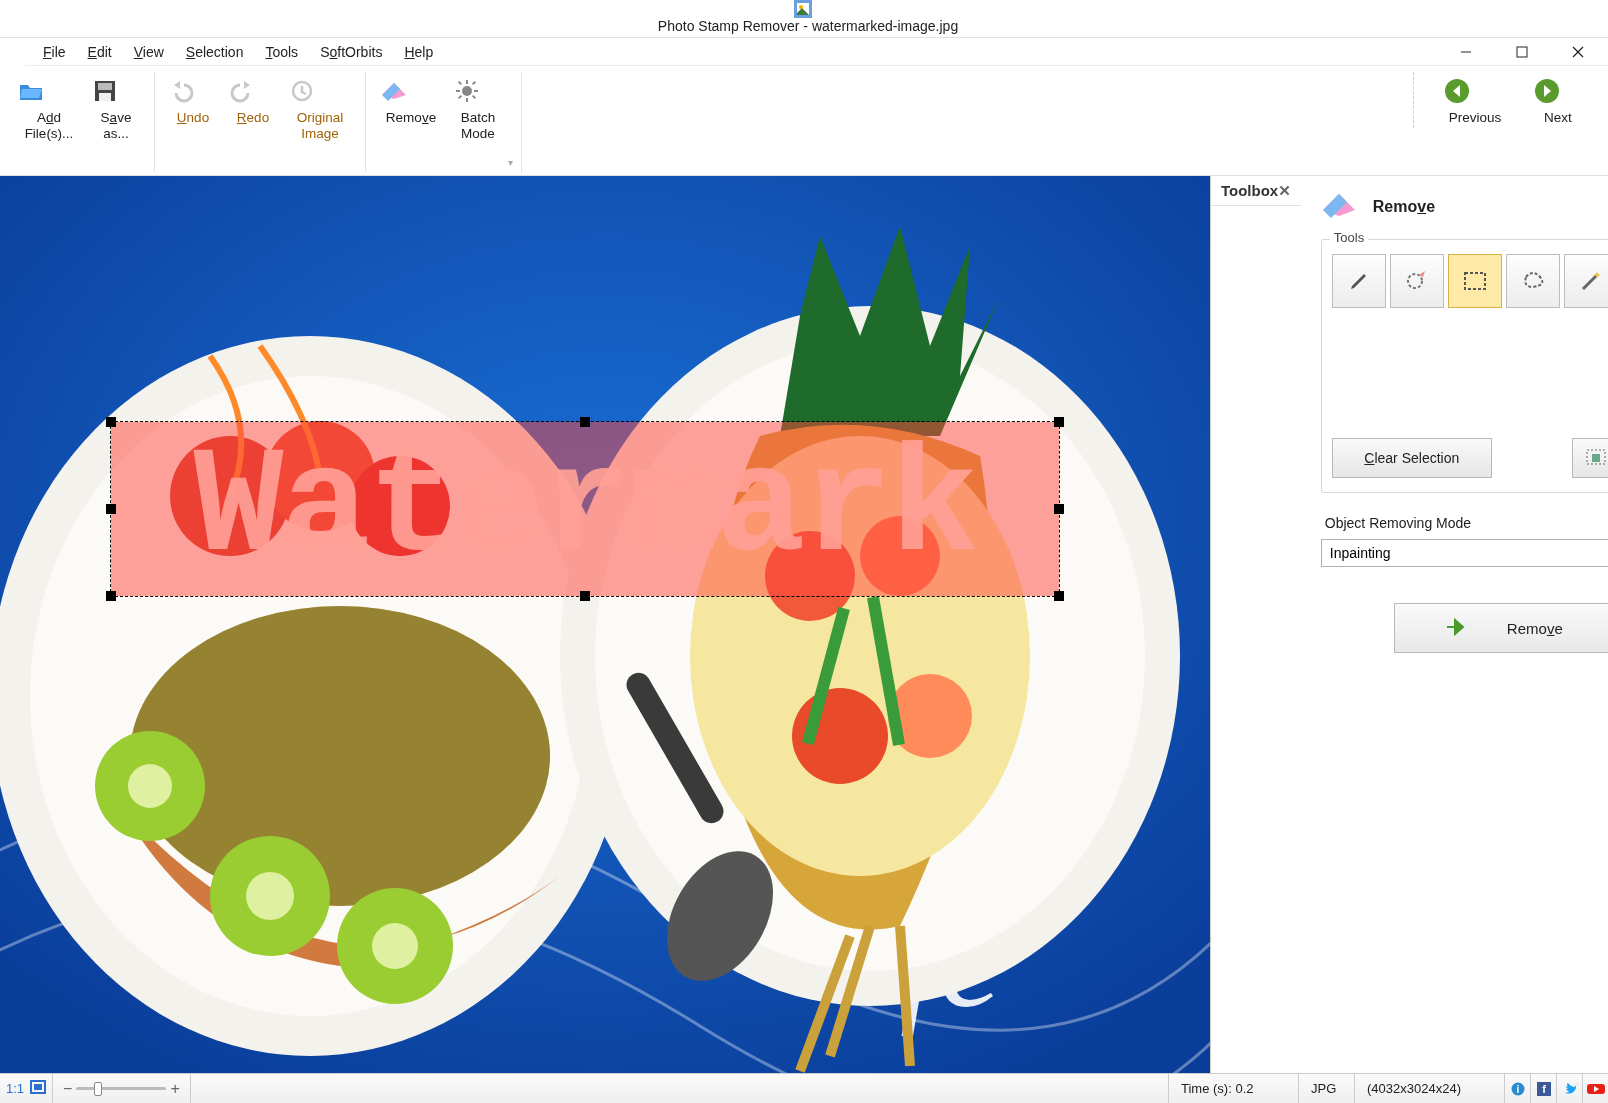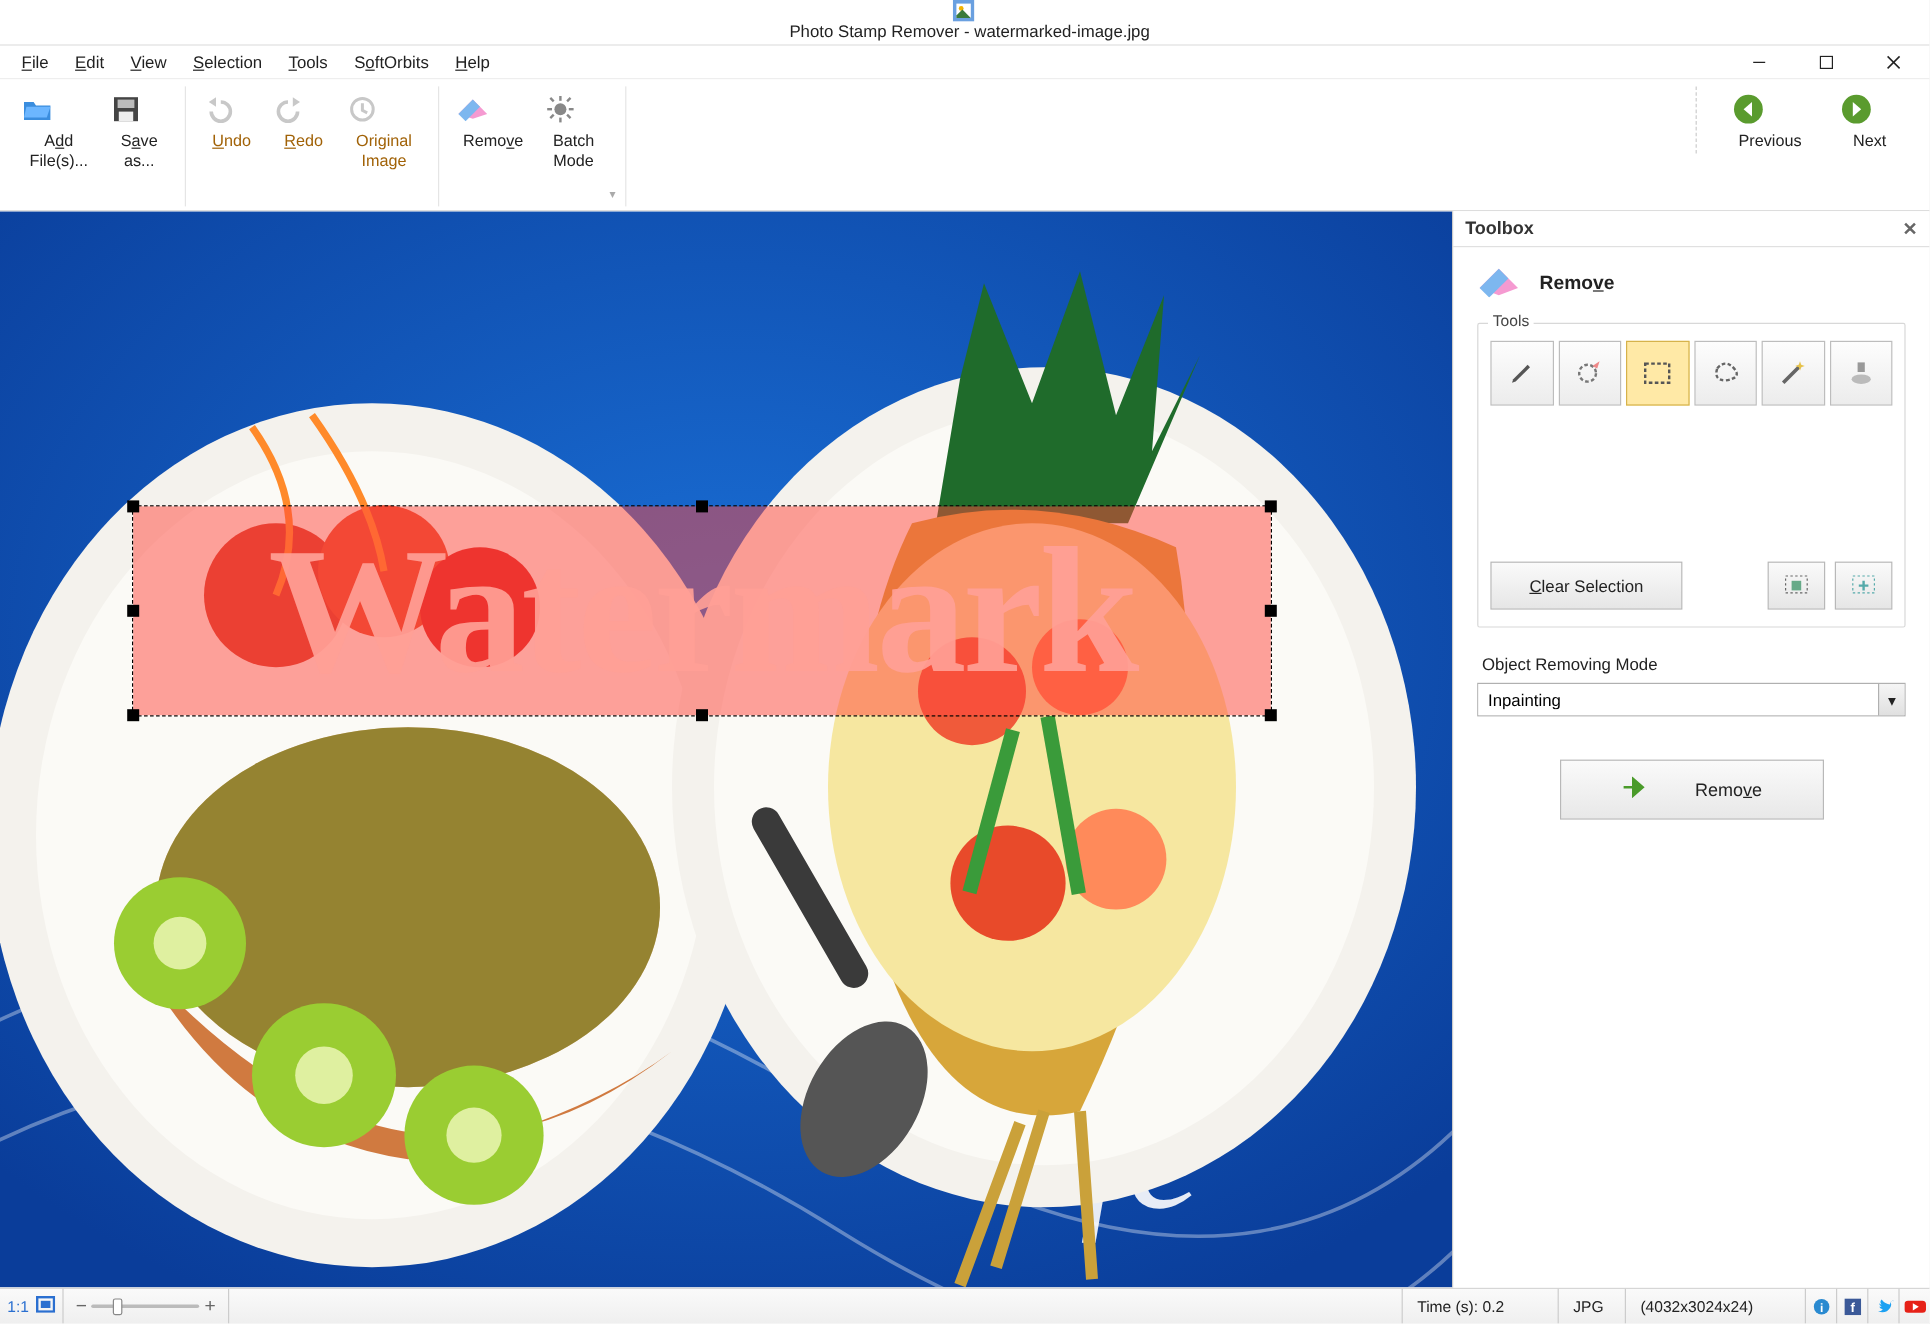--- a/index.html
+++ b/index.html
@@ -2,37 +2,37 @@
 <html><head>
 <meta charset="utf-8">
 <style>
   * { box-sizing: border-box; margin: 0; padding: 0; }
   body { font-family: "Segoe UI", Tahoma, sans-serif; font-size: 13px; color: #222; background: #fff; overflow: hidden; width: 1608px; height: 1103px; }
   .titlebar { height: 38px; display: flex; align-items: center; padding: 0 2px 0 10px; border-bottom: 1px solid #e0e0e0; flex-direction: column; }
   .titlebar .app-icon { width: 18px; height: 18px; margin-right: 10px; }
   .titlebar .title { font-size: 14px; color: #222; }
   .win-btns { margin-left: auto; display: flex; }
   .win-btn { width: 56px; height: 36px; display: flex; align-items: center; justify-content: center; }
-  .menubar { height: 28px; display: flex; align-items: center; padding: 0 8px; gap: 2px; border-bottom: 1px solid #eee; }
+  .menubar { height: 28px; display: flex; align-items: center; padding: 0 8px; gap: 2px; border-bottom: 1px solid #eee; margin-left: 25px; }
   .menu-item { padding: 3px 10px; font-size: 14px; }
   .toolbar { height: 110px; display: flex; align-items: flex-start; padding: 6px 4px 2px 4px; border-bottom: 1px solid #ddd; }
   .tb-group { display: flex; align-items: flex-start; border-right: 1px solid #e5e5e5; padding: 0 8px; height: 100px; }
   .tb-btn { display: flex; flex-direction: column; justify-content: flex-start; padding: 2px 6px; width: 60px; text-align: center; font-size: 13.5px; line-height: 1.2; }
   .tb-btn.wide { width: 74px; }
   .tb-btn .ic { width: 26px; height: 26px; margin: 4px 0 6px 0; display:flex;align-items:center;justify-content:center; }
   .tb-btn.disabled { color: #a16207; }
   .nav-group { margin-left: auto; display: flex; border-left: 1px dashed #ccc; padding-left: 24px; padding-right: 16px; gap: 16px; }
   .content { display: flex; height: 897px; }
   .canvas { flex: 1; position: relative; overflow: hidden; background: #eee; }
   .photo { position:absolute; inset:0; }
   .selection { position: absolute; left: 110px; top: 245px; width: 950px; height: 176px; border: 1px dashed #000; }
   .selection .overlay { position: absolute; inset:0; background: rgba(255,70,60,0.5); }
-  .selection .wm-text { position:absolute; inset:0; display:flex; align-items:center; justify-content:center; font-size: 150px; font-weight: 800; color: rgba(255,160,150,0.92); font-family: Liberation Serif, serif; letter-spacing: -3px; }
+  .selection .wm-text { position:absolute; inset:0; display:flex; align-items:center; justify-content:center; font-size: 150px; font-weight: 800; color: rgba(255,160,150,0.92); font-family: Liberation Mono, monospace; letter-spacing: -3px; }
   .handle { position:absolute; width:10px; height:10px; background:#000; }
-  .toolbox { width: 398px; border-left: 1px solid #ccc; background: #fff; display:flex; flex-direction:column; }
+  .toolbox { width: 398px; border-left: 1px solid #ccc; background: #fff; display:flex; flex-direction:row; }
   .tbx-header { height: 30px; display:flex; align-items:center; padding: 0 10px; border-bottom:1px solid #e0e0e0; font-weight:600; color:#333; font-size:15px; }
   .tbx-header .x { margin-left:auto; color:#666; }
   .tbx-section { padding: 16px 20px; }
   .tbx-title-row { display:flex; align-items:center; gap:16px; margin-bottom: 18px; }
   .fieldset { border: 1px solid #d8d8d8; border-radius: 2px; padding: 14px 10px 14px 10px; position: relative; }
   .legend { position: absolute; top: -10px; left: 8px; background: #fff; padding: 0 4px; font-size: 13px; color: #444; }
   .tool-row { display:flex; gap:4px; }
   .tool-btn { width: 54px; height: 54px; border: 1px solid #bdbdbd; background: linear-gradient(#fdfdfd,#ececec); display:flex; align-items:center; justify-content:center; }
   .tool-btn.selected { background: #ffe9a6; border-color: #d6b24b; }
   .tool-btn.stamp { margin-left: auto; }

